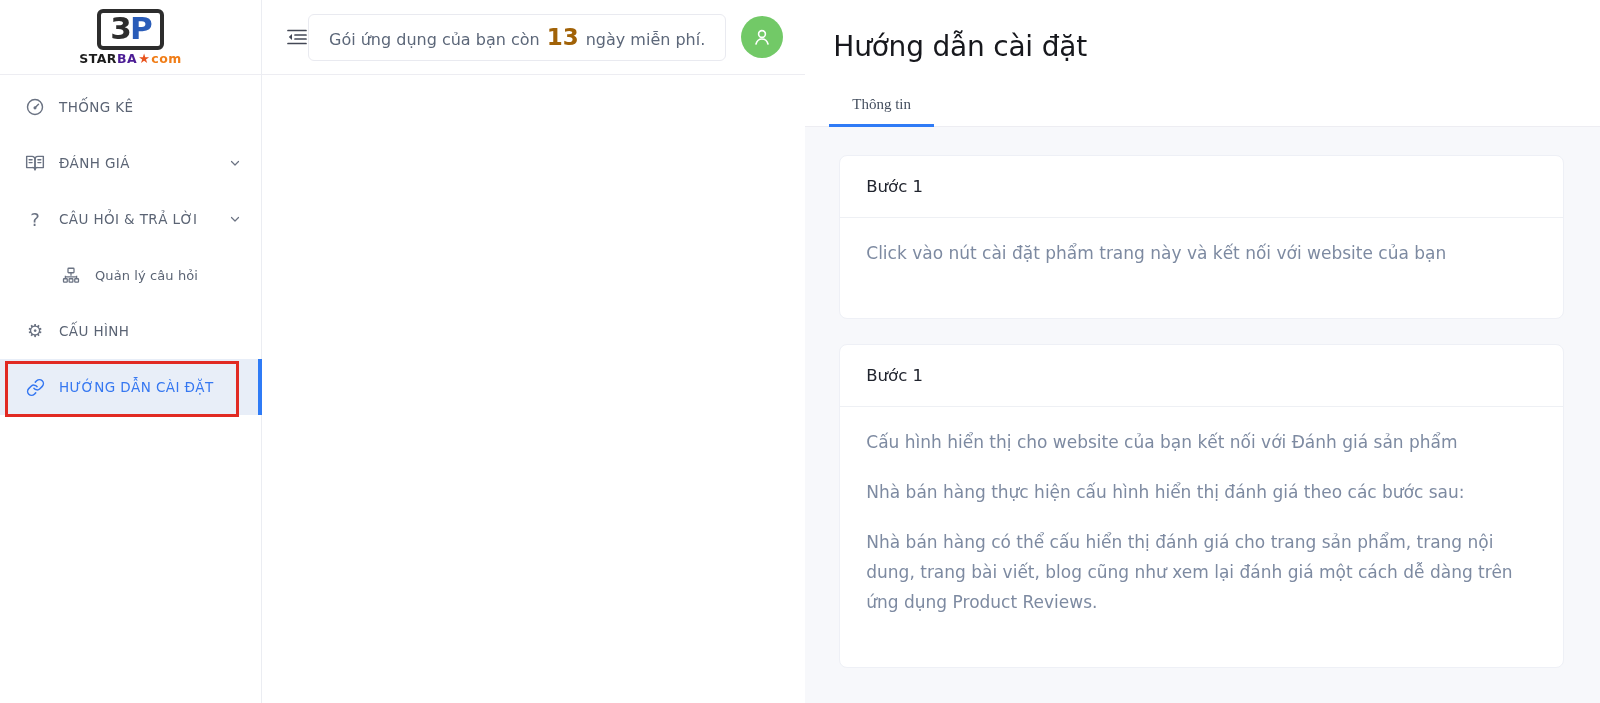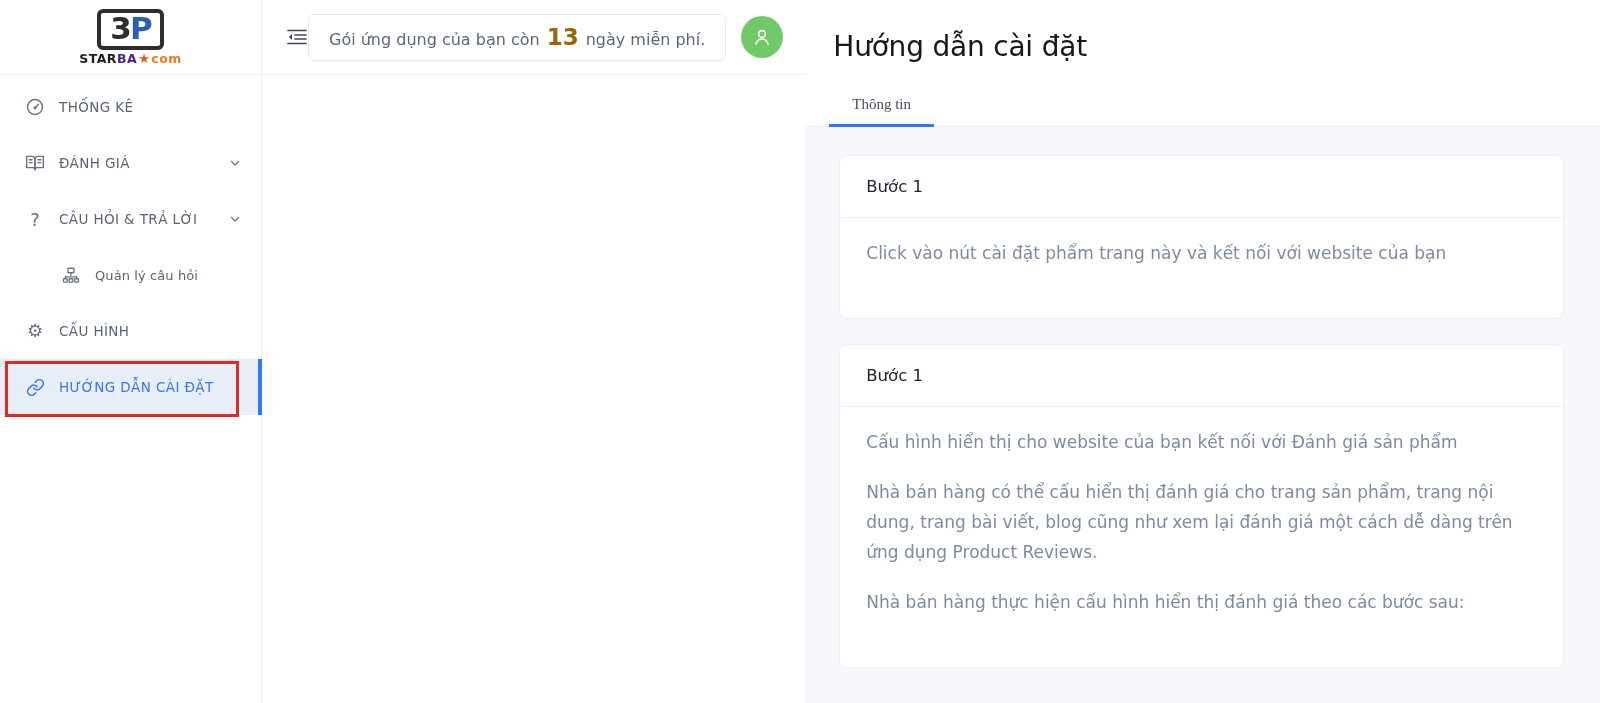--- a/index.html
+++ b/index.html
@@ -262,21 +262,21 @@
         <div class="card-header">Bước 1</div>
         <div class="card-body">
           <p>Click vào nút cài đặt phẩm trang này và kết nối với website của bạn</p>
         </div>
       </section>
 
       <section class="card">
         <div class="card-header">Bước 1</div>
         <div class="card-body">
           <p>Cấu hình hiển thị cho website của bạn kết nối với Đánh giá sản phẩm</p>
+          <p>Nhà bán hàng thực hiện cấu hình hiển thị đánh giá theo các bước sau:</p>
           <p>Nhà bán hàng có thể cấu hiển thị đánh giá cho trang sản phẩm, trang nội dung, trang bài viết, blog cũng như xem lại đánh giá một cách dễ dàng trên ứng dụng Product Reviews.</p>
-          <p>Nhà bán hàng thực hiện cấu hình hiển thị đánh giá theo các bước sau:</p>
         </div>
       </section>
 
     </div>
   </main>
 
 </div>
 
 </body></html>

